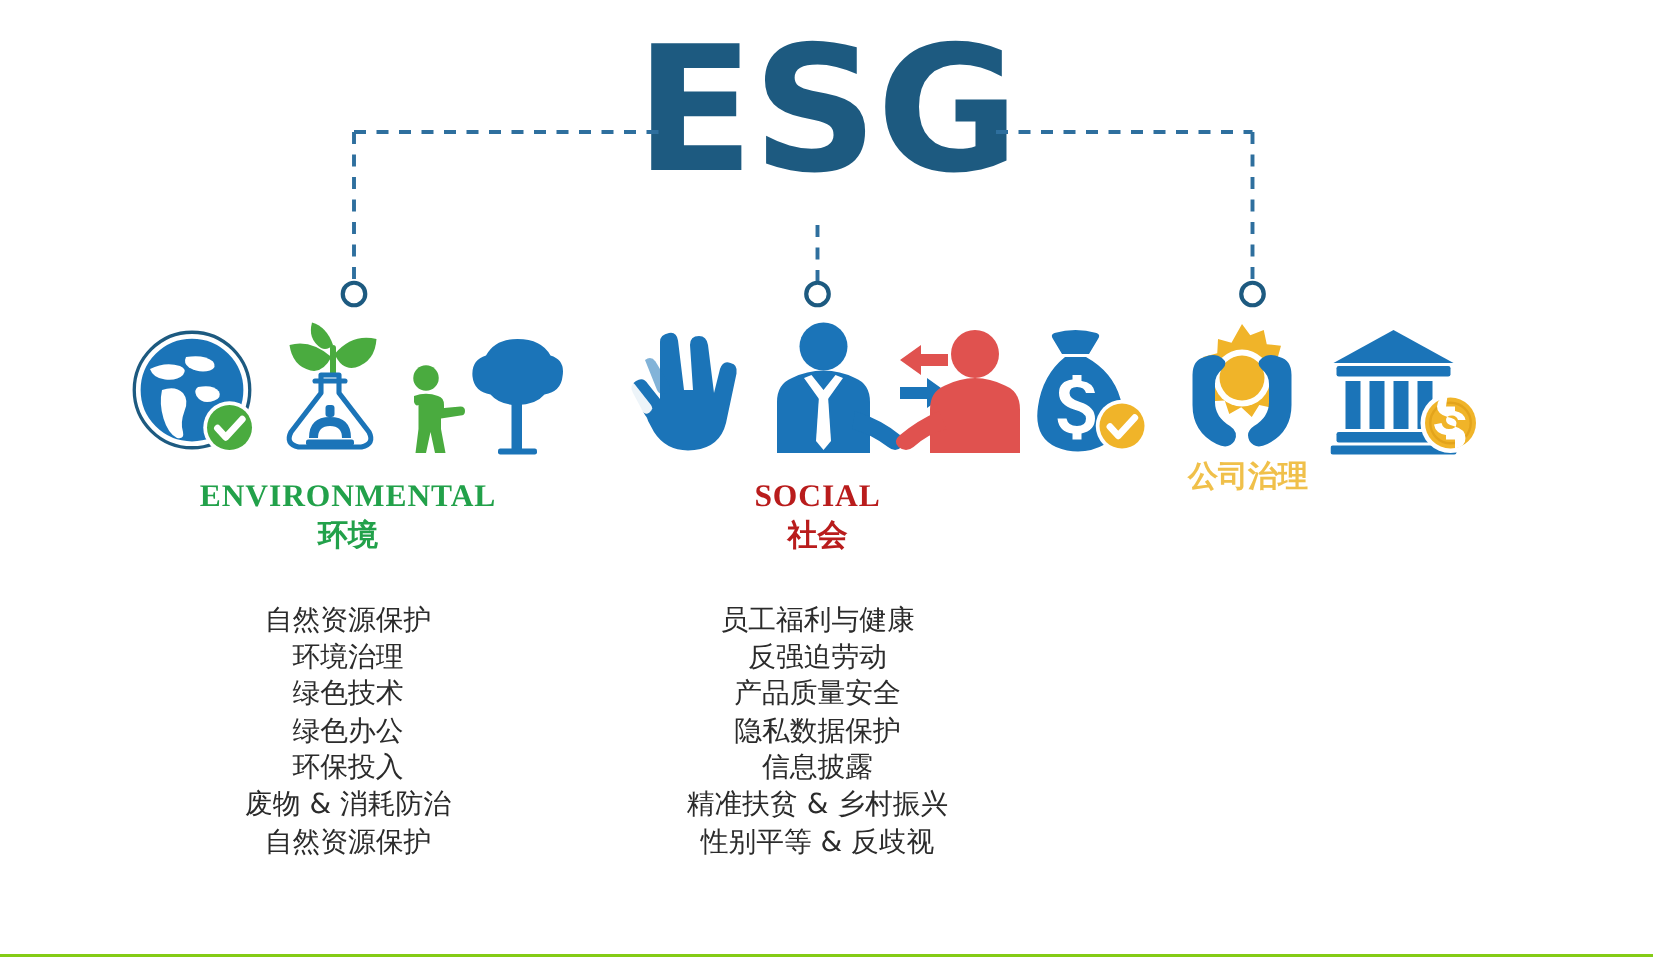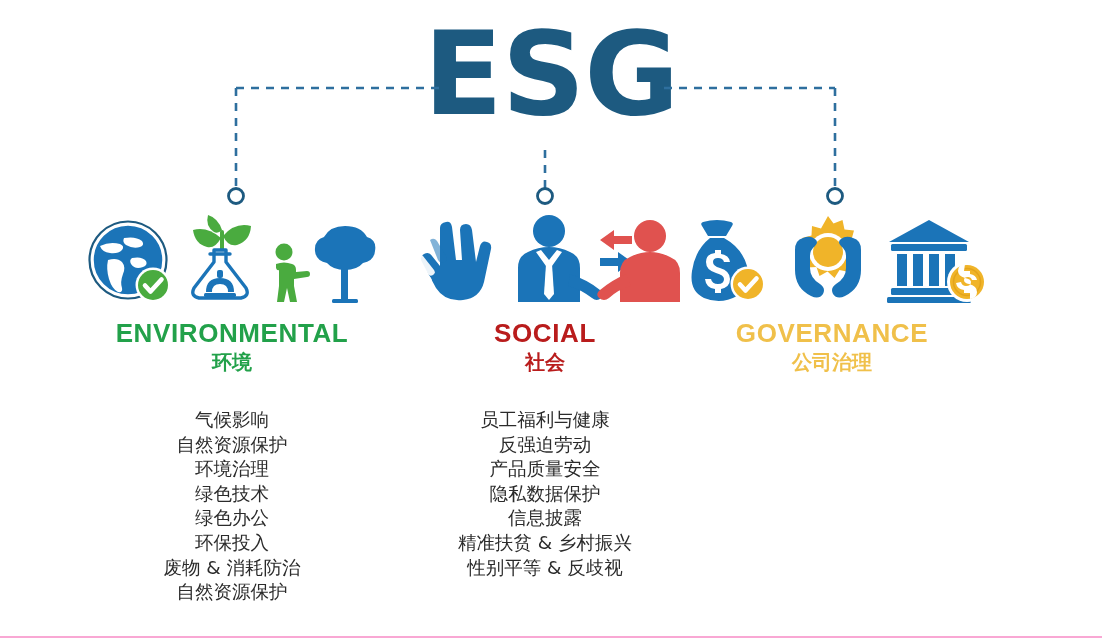--- a/index.html
+++ b/index.html
@@ -8,21 +8,21 @@
     height: 638px;
     background: #ffffff;
     font-family: "Liberation Sans", "DejaVu Sans", sans-serif;
     overflow: hidden;
   }
   #canvas {
     position: relative;
     width: 1102px;
     height: 638px;
     background: #ffffff;
-    border-bottom: 2px solid #f9a8d4;
+    border-bottom: 2px solid #84cc16;
   }
 
   
   #esg-title {
     position: absolute;
     left: 0; right: 0;
     top: 16px;
     text-align: center;
     font-size: 116px;
     line-height: 1;
@@ -55,24 +55,24 @@
   .icon-row {
     height: 96px;
     display: flex;
     align-items: flex-end;
     justify-content: center;
     gap: 4px;
   }
 
   .heading-en {
     margin-top: 14px;
-    font-size: 26px;
+    font-size: 21px;
     font-weight: 700;
     letter-spacing: 0.6px;
-    font-family: Liberation Sans, sans-serif;
+    font-family: Liberation Serif, serif;
   }
   .heading-cn {
     margin-top: 0;
     font-size: 20px;
     font-weight: 700;
     font-family: "DejaVu Sans", sans-serif;
   }
   .c-env  { color: #22a14a; }
   .c-soc  { color: #b91c1c; }
   .c-gov  { color: #f0c04a; }
@@ -160,21 +160,20 @@
           <rect x="18" y="75" width="26" height="4" rx="1.5"></rect>
         </g>
       </svg>
 
     </div>
 
     <div class="heading-en c-env">ENVIRONMENTAL</div>
     <div class="heading-cn c-env">环境</div>
 
     <ul class="item-list">
-      <li>气候影响</li>
       <li>自然资源保护</li>
       <li>环境治理</li>
       <li>绿色技术</li>
       <li>绿色办公</li>
       <li>环保投入</li>
       <li>废物 &amp; 消耗防治</li>
       <li>自然资源保护</li>
     </ul>
   </div>
 
@@ -274,18 +273,17 @@
           <rect x="0" y="81" width="84" height="6" rx="1.5"></rect>
         </g>
         <circle cx="80" cy="66" r="20" fill="#ffffff"></circle>
         <circle cx="80" cy="66" r="17" fill="#f0b429"></circle>
         <circle cx="80" cy="66" r="13.5" fill="none" stroke="#e3a41c" stroke-width="1.6"></circle>
         <path d="M77 55 L83 55 L83 58 q6 1 7 6 L85 64 q-1 -3 -4 -3 q-4 0 -4 3 q0 3 5 4 q8 2 8 8 q0 6 -7 7 L83 77 L77 77 L77 74 q-7 -1 -8 -7 L74 66 q1 4 5 4 q5 0 5 -4 q0 -3 -6 -4 q-7 -2 -7 -7 q0 -6 7 -7z" fill="#ffffff"></path>
       </svg>
 
     </div>
 
-    <div class="heading-en c-gov">GOVERNANCE</div>
     <div class="heading-cn c-gov">公司治理</div>
 
   </div>
 
 </div>
 
 </body></html>

